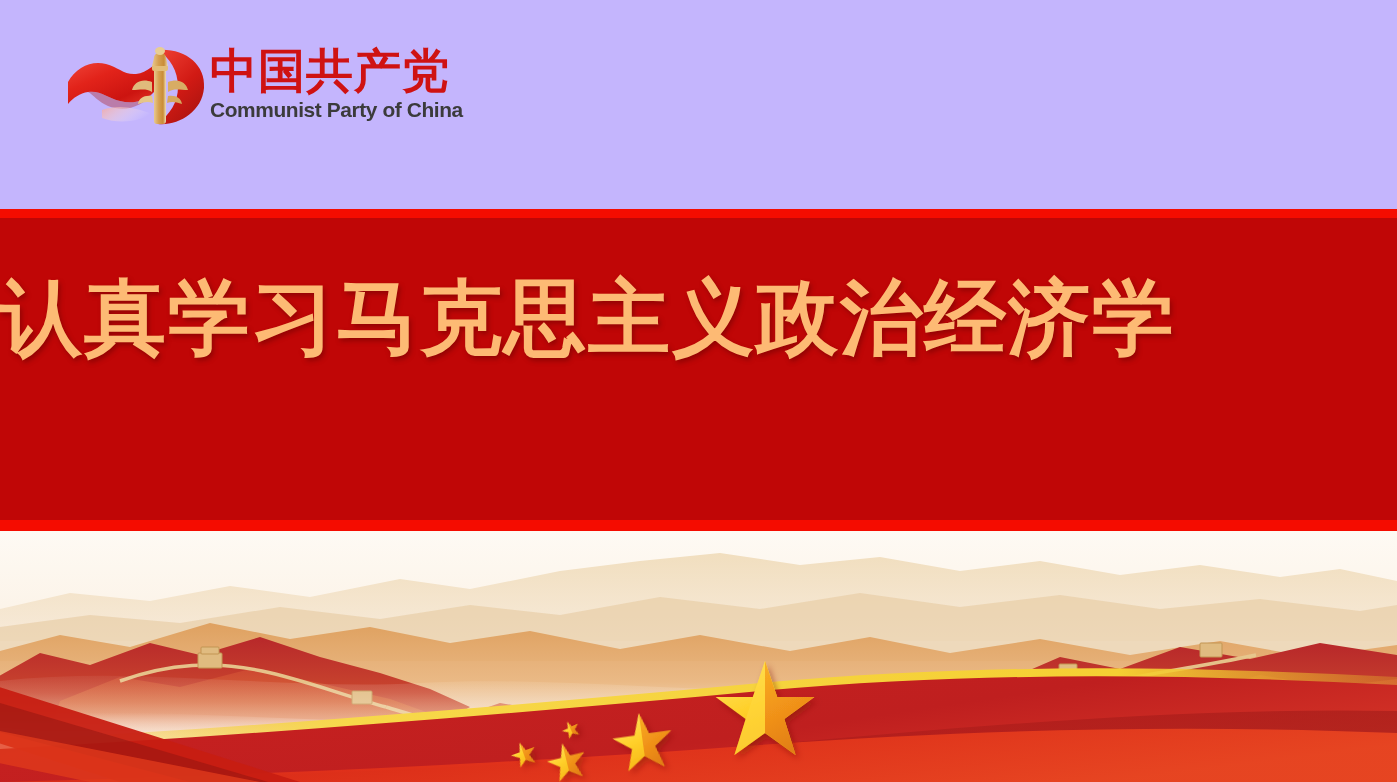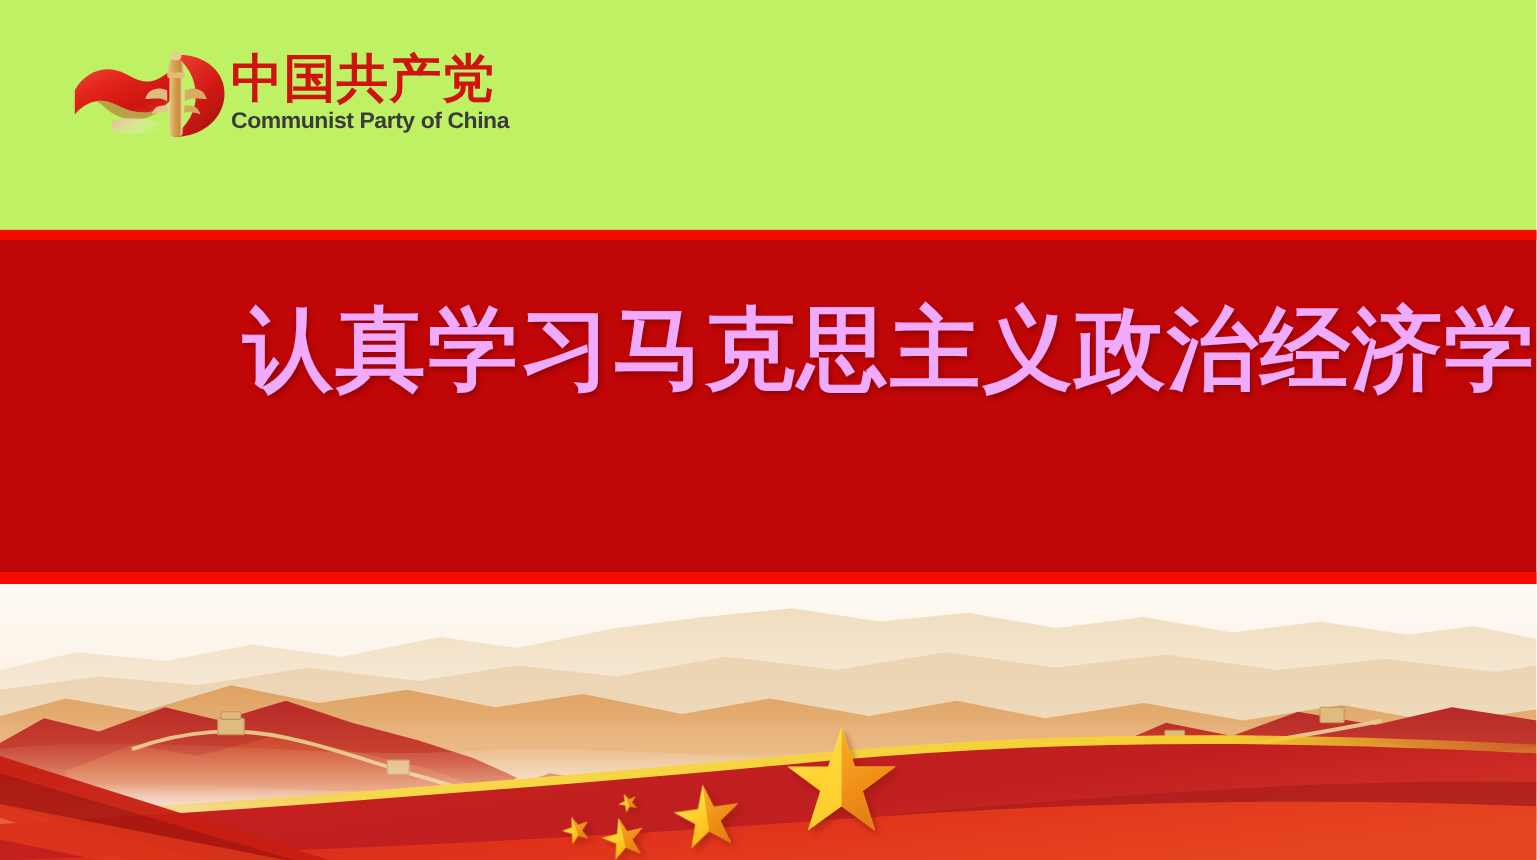--- a/index.html
+++ b/index.html
@@ -18,21 +18,21 @@
     overflow: hidden;
     background: #ffffff;
   }
 
   
   .header-band {
     position: absolute;
     left: 0; top: 0;
     width: 1397px;
     height: 209px;
-    background: #bef264;
+    background: #c4b5fd;
   }
 
   .logo-lockup {
     position: absolute;
     left: 62px;
     top: 38px;
     width: 370px;
     height: 100px;
   }
 
@@ -97,22 +97,22 @@
     width: 1397px;
     height: 11px;
     background: #f50c00;
   }
 
   .banner-title {
     position: absolute;
     left: 0;
     top: 62px;
     width: 1397px;
-    text-align: right;
-    color: #f0abfc;
+    text-align: left;
+    color: #fdba74;
     font-family: "Liberation Sans", "DejaVu Sans", sans-serif;
     font-weight: bold;
     font-size: 82px;
     line-height: 94px;
     letter-spacing: 2px;
     text-shadow: 2px 3px 5px rgba(90, 0, 0, 0.45);
   }
   .banner-title .tline { display: block; white-space: nowrap; }
 
   

